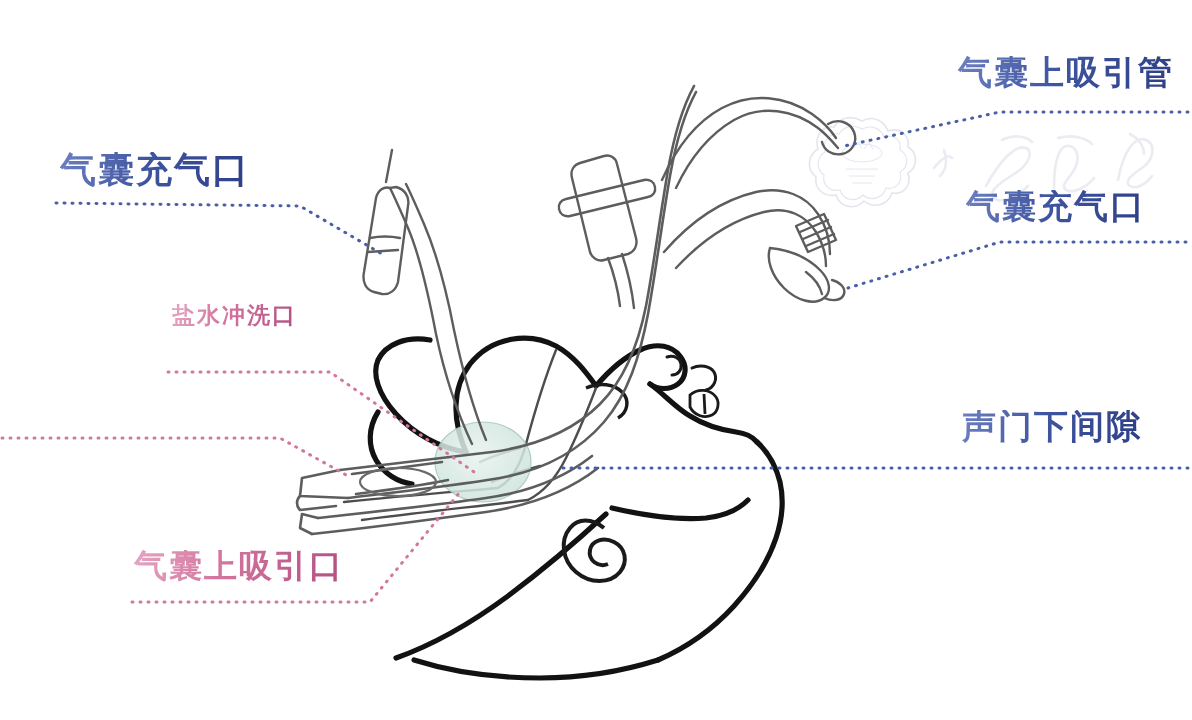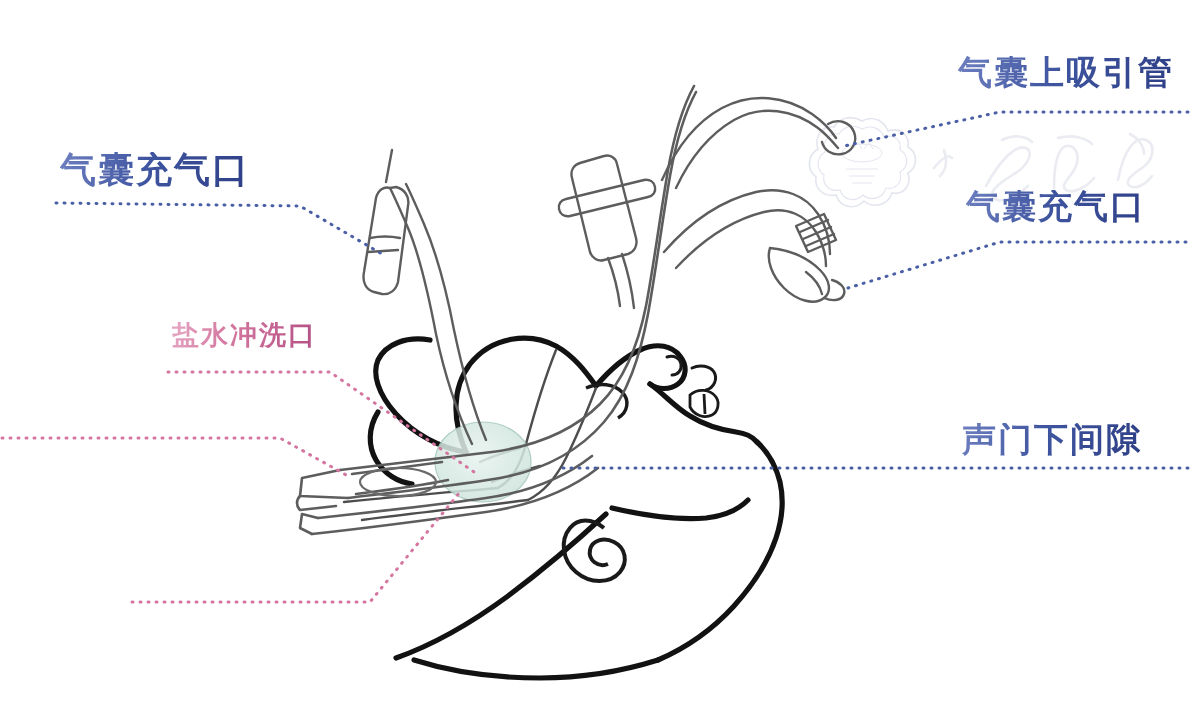--- a/index.html
+++ b/index.html
@@ -15,22 +15,22 @@
     font-family:Liberation Serif, serif;
     font-weight:700;letter-spacing:2px;
     line-height:1;
     -webkit-background-clip:text;background-clip:text;color:transparent;
   }
   .lbl-blue{ background-image:linear-gradient(100deg,#6d7fc0 0%,#3f55a0 45%,#2e3f86 100%); }
   .lbl-pink{ background-image:linear-gradient(100deg,#e4a6c2 0%,#d4769f 40%,#b24f84 100%); }
   .l-balloon-inflate{left:60px;top:152px;font-size:36px;text-align:right;}
   .l-supracuff-tube{left:958px;top:56px;font-size:34px;}
   .l-saline-flush{left:966px;top:190px;font-size:34px;}
-  .l-subglottic{left:962px;top:410px;font-size:34px;margin-top:13px;}
-  .l-saline-port{left:172px;top:322px;font-size:27px;}
+  .l-subglottic{left:962px;top:410px;font-size:34px;}
+  .l-saline-port{left:172px;top:304px;font-size:23px;}
   .l-routine-suction{left:2px;top:385px;font-size:33px;}
   .l-supracuff-port{left:134px;top:550px;font-size:33px;}
 </style>
 </head>
 <body>
 
 <div id="stage">
 
   <svg id="art" viewBox="0 0 1192 720" xmlns="http://www.w3.org/2000/svg">
     <defs>
@@ -257,14 +257,15 @@
 
   <div class="lbl lbl-blue l-supracuff-tube">气囊上吸引管</div>
 
   <div class="lbl lbl-blue l-saline-flush">气囊充气口</div>
 
   <div class="lbl lbl-blue l-subglottic">声门下间隙</div>
 
   <div class="lbl lbl-pink l-saline-port">盐水冲洗口</div>
 
 
+  <div class="lbl lbl-pink l-supracuff-port">气囊上吸引口</div>
 
 </div>
 
 </body></html>

